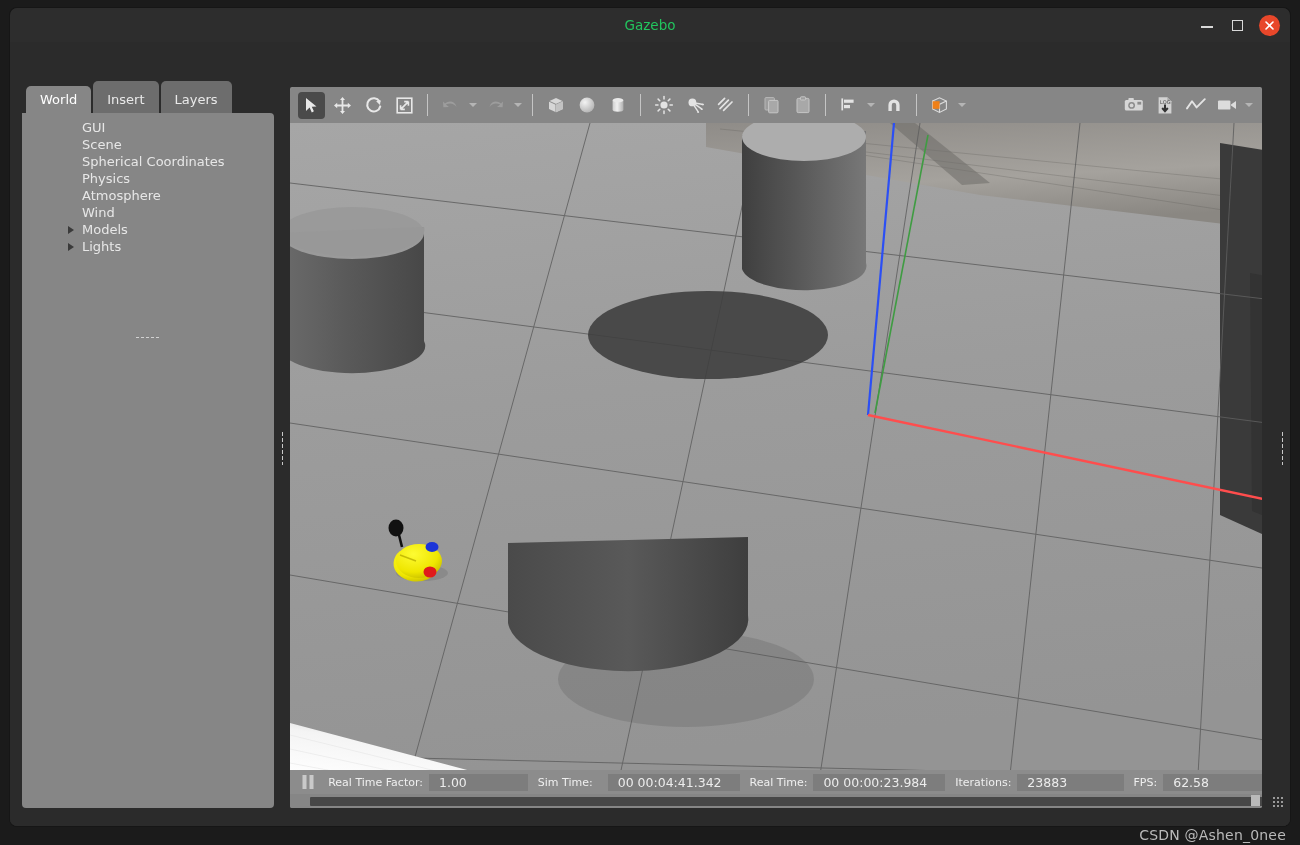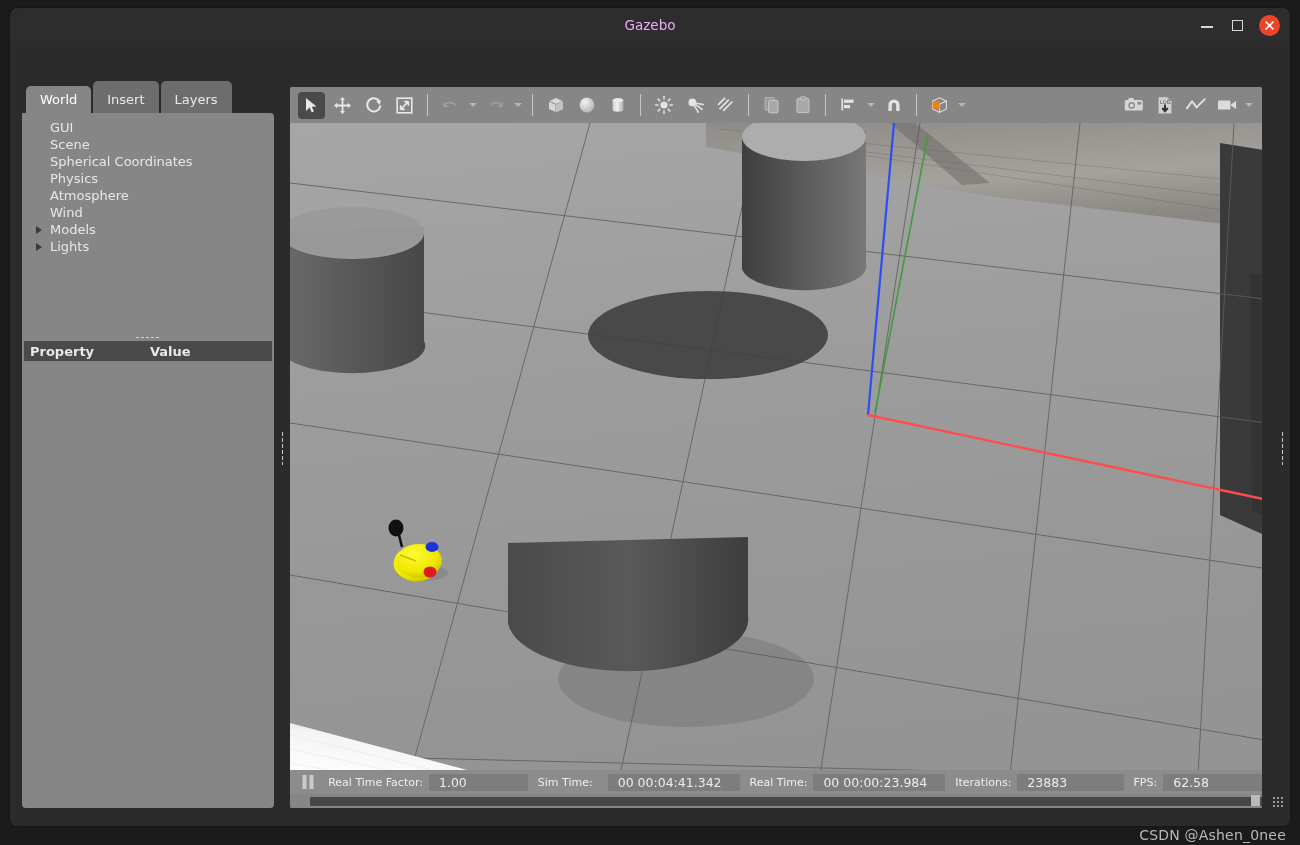--- a/index.html
+++ b/index.html
@@ -13,21 +13,21 @@
     background:#2b2b2b;border-radius:7px;overflow:hidden;
     box-shadow:0 0 0 1px #161616;
   }
   
   .titlebar{
     position:relative;height:34px;background:#2d2d2d;
     border-radius:7px 7px 0 0;
   }
   .titlebar .title{
     position:absolute;left:0;right:0;top:0;height:34px;line-height:34px;
-    text-align:center;color:#f0abfc;font-size:13.5px;
+    text-align:center;color:#22c55e;font-size:13.5px;
   }
   .wbtns{position:absolute;right:10px;top:0;height:34px;display:flex;align-items:center;gap:14px;}
   .wbtn{width:16px;height:16px;position:relative;cursor:pointer;}
   .wbtn.min::after{content:"";position:absolute;left:2px;top:9px;width:12px;height:1.6px;background:#d8d8d8;}
   .wbtn.max::after{content:"";position:absolute;left:3px;top:3px;width:9px;height:9px;border:1.6px solid #d8d8d8;}
   .wbtn.close{width:21px;height:21px;border-radius:50%;background:#e8472a;display:flex;align-items:center;justify-content:center;}
   .wbtn.close svg{display:block;}
   
   .menubar{height:27px;background:#2b2b2b;display:flex;align-items:center;padding-left:16px;gap:4px;}
   .menu-item{
@@ -40,21 +40,21 @@
   .leftpanel{position:absolute;left:12px;top:18px;width:252px;bottom:18px;}
   .tabs{display:flex;align-items:flex-end;height:26px;margin-left:4px;}
   .tab{
     background:#6d6d6d;color:#e9e9e9;font-size:13px;
     padding:11px 14px 5px 14px;border-radius:5px 5px 0 0;margin-right:2px;cursor:pointer;
     line-height:16px;
   }
   .tab.active{background:#868686;color:#fff;padding-top:6px;}
   .panelbody{
     position:absolute;left:0;right:0;top:26px;bottom:0;
-    background:#868686;border-radius:0 4px 4px 4px;
+    background:#868686;border-radius:0 4px 4px 4px;padding-left:32px;
   }
   .tree{padding:6px 0 0 0;}
   .tree-item{
     position:relative;height:17px;line-height:17px;
     color:#e7e7e7;font-size:13px;padding-left:28px;cursor:pointer;white-space:nowrap;
   }
   .tree-item .arrow{
     position:absolute;left:14px;top:5px;width:0;height:0;
     border-left:6px solid #3a3a3a;border-top:4.5px solid transparent;border-bottom:4.5px solid transparent;
   }
@@ -183,24 +183,20 @@
           <div class="tree-item"><span>Atmosphere</span></div>
           <div class="tree-item"><span>Wind</span></div>
           <div class="tree-item"><span class="arrow"></span><span>Models</span></div>
           <div class="tree-item"><span class="arrow"></span><span>Lights</span></div>
         </div>
 
         <div class="splitter-h" style="top:220px;">
           <div class="grip-dots-h"></div>
         </div>
 
-        <div class="prophdr" style="top:228px;">
-          <div class="col c1">Property</div>
-          <div class="col c2">Value</div>
-        </div>
         <div class="proparea" style="top:248px;"></div>
       </div>
     </div>
 
     <div class="vsplit" style="left:266px;">
       <div class="grip-dots-v"></div>
     </div>
 
     <div class="vsplit" style="right:2px;">
       <div class="grip-dots-v"></div>

